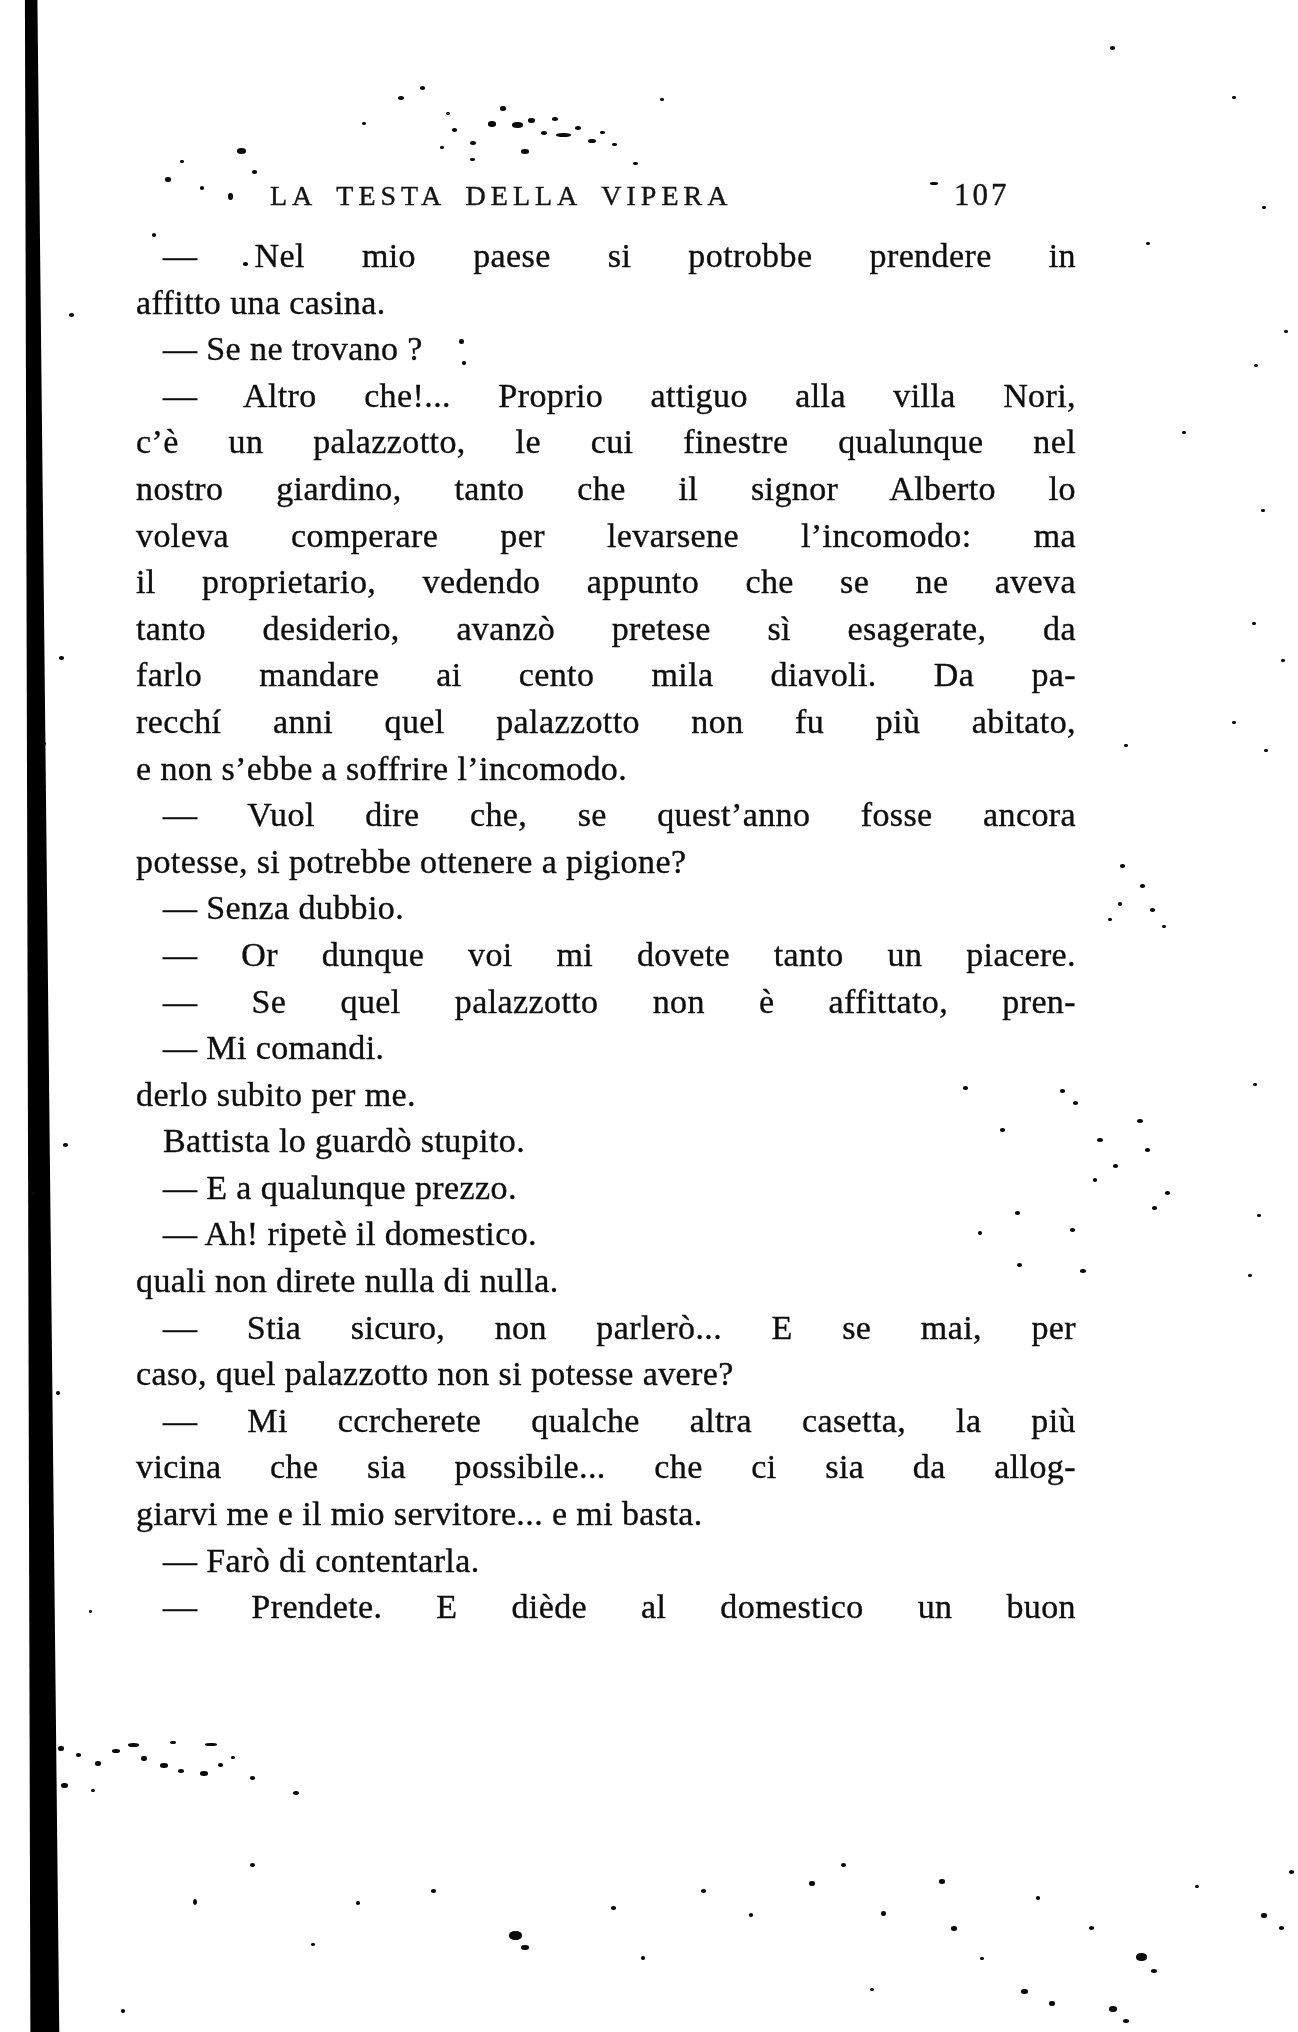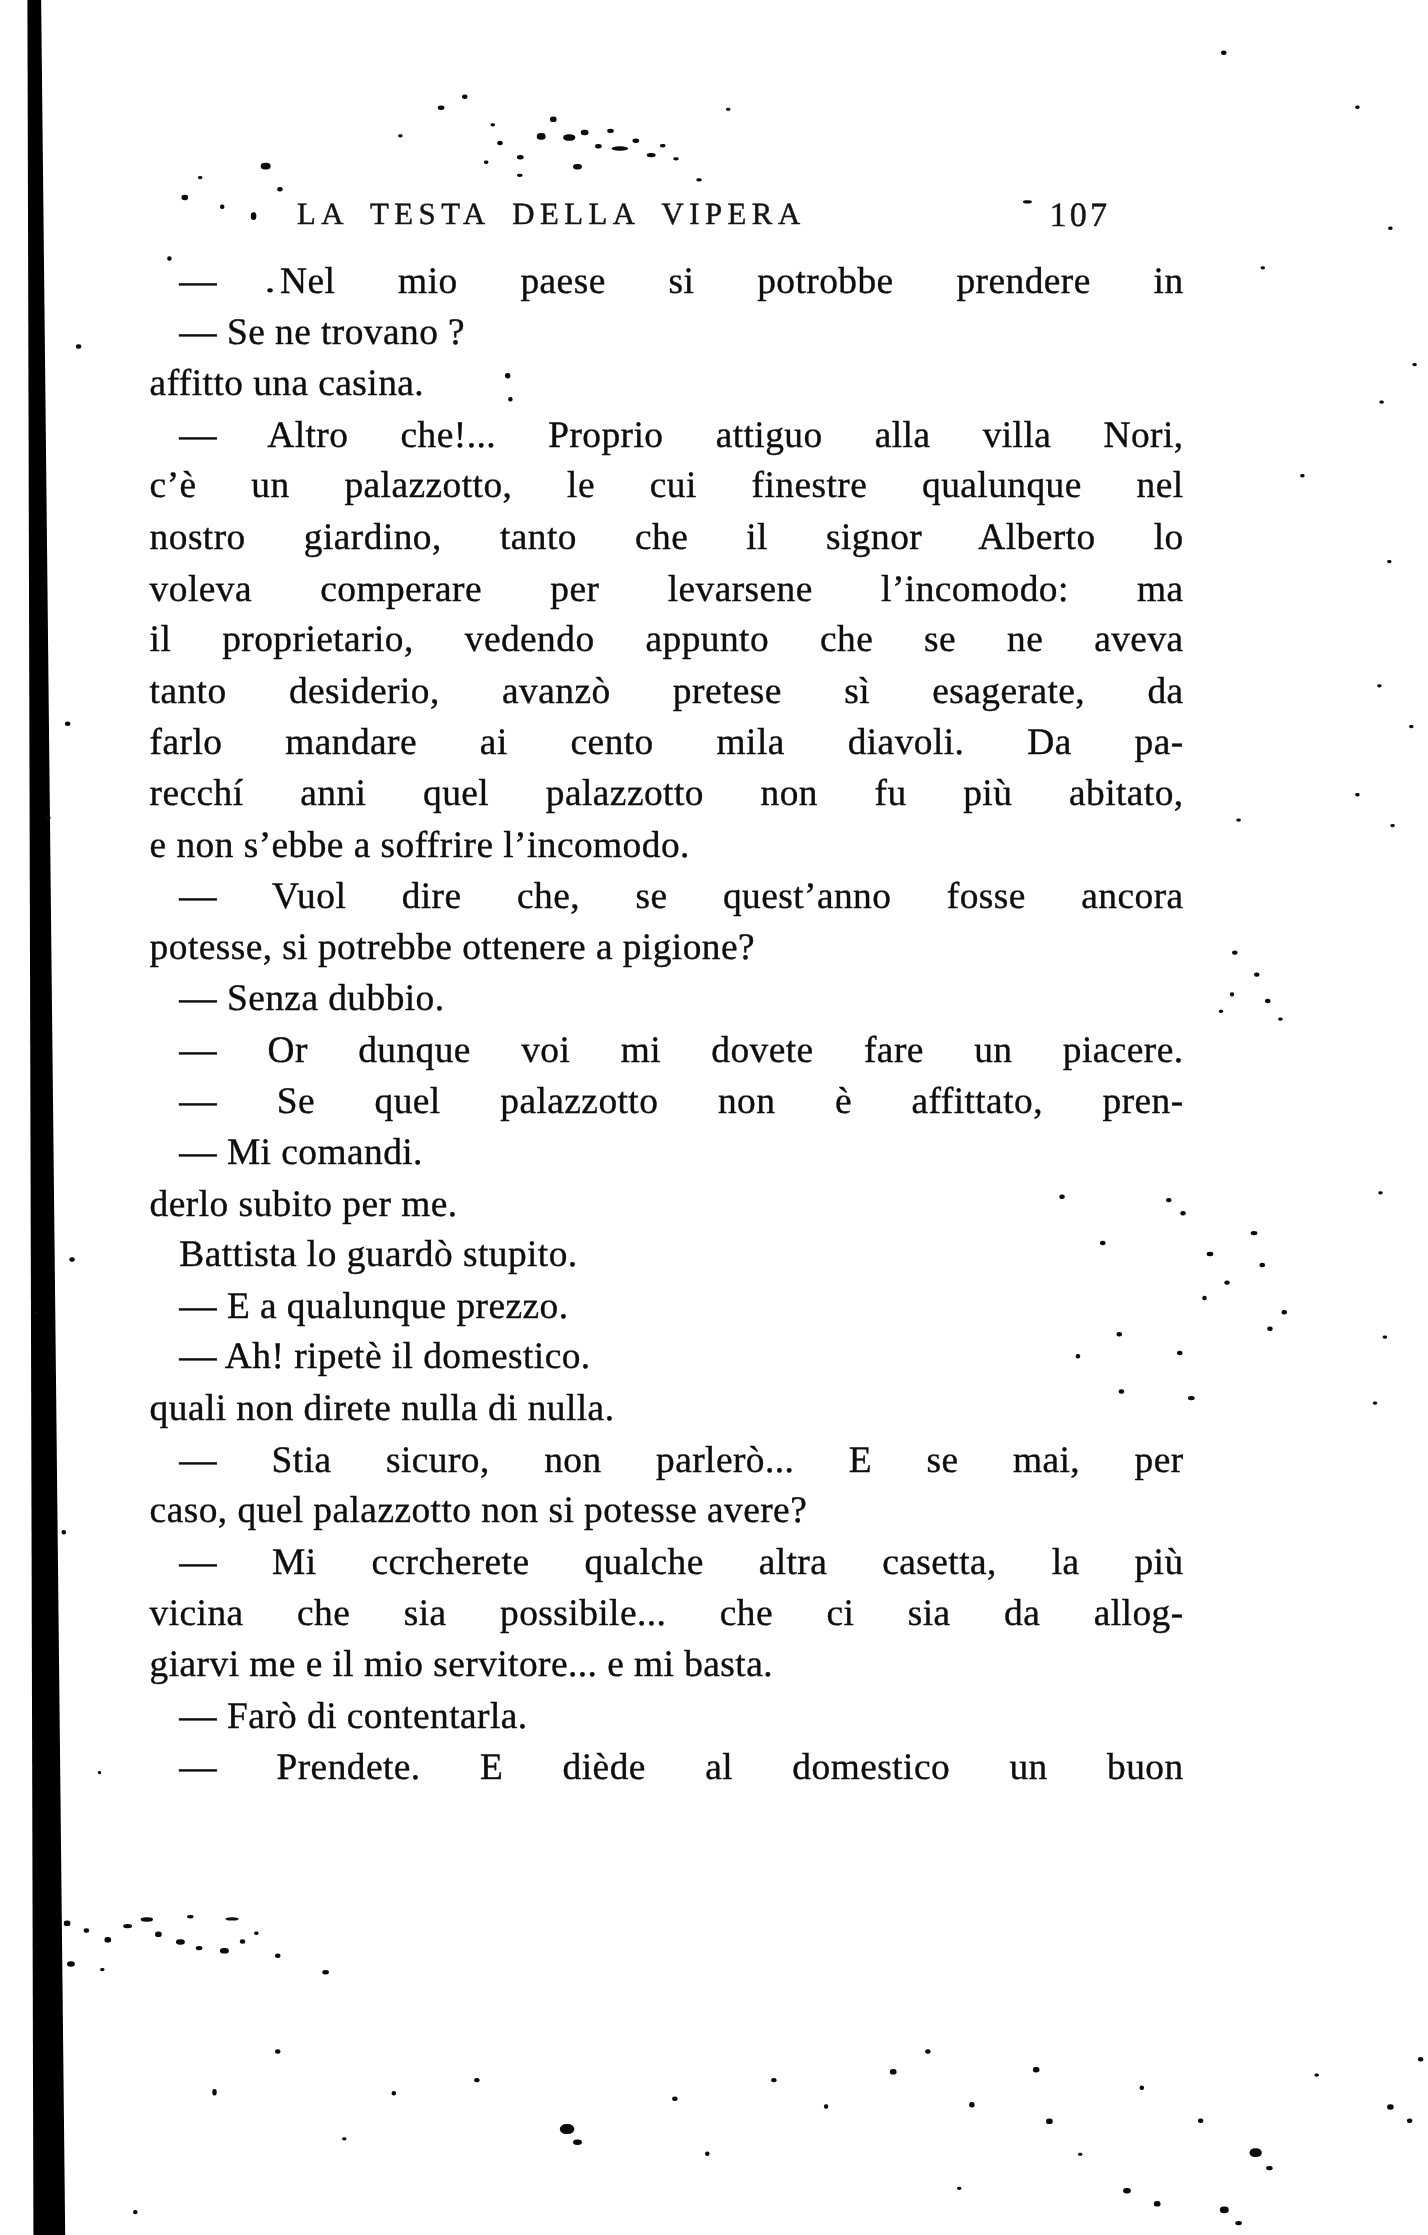--- a/index.html
+++ b/index.html
@@ -50,35 +50,35 @@
 
   <div class="gutter"></div>
 
   <div class="header">
     <div class="title">LA TESTA DELLA VIPERA</div>
     <div class="pagenum">107</div>
   </div>
 
   <div class="bodytext">
     <div class="ln ind j">— Nel mio paese si potrobbe prendere in</div>
+    <div class="ln">affitto una casina.</div>
     <div class="ln ind">— Se ne trovano ?</div>
-    <div class="ln">affitto una casina.</div>
     <div class="ln ind j">— Altro che!... Proprio attiguo alla villa Nori,</div>
     <div class="ln j">c’è un palazzotto, le cui finestre qualunque nel</div>
     <div class="ln j">nostro giardino, tanto che il signor Alberto lo</div>
     <div class="ln j">voleva comperare per levarsene l’incomodo: ma</div>
     <div class="ln j">il proprietario, vedendo appunto che se ne aveva</div>
     <div class="ln j">tanto desiderio, avanzò pretese sì esagerate, da</div>
     <div class="ln j">farlo mandare ai cento mila diavoli. Da pa-</div>
     <div class="ln j">recchí anni quel palazzotto non fu più abitato,</div>
     <div class="ln">e non s’ebbe a soffrire l’incomodo.</div>
     <div class="ln ind j">— Vuol dire che, se quest’anno fosse ancora</div>
     <div class="ln">potesse, si potrebbe ottenere a pigione?</div>
     <div class="ln ind">— Senza dubbio.</div>
-    <div class="ln ind j">— Or dunque voi mi dovete fare un piacere.</div>
+    <div class="ln ind j">— Or dunque voi mi dovete tanto un piacere.</div>
     <div class="ln ind j">— Se quel palazzotto non è affittato, pren-</div>
     <div class="ln ind">— Mi comandi.</div>
     <div class="ln">derlo subito per me.</div>
     <div class="ln ind">Battista lo guardò stupito.</div>
     <div class="ln ind">— E a qualunque prezzo.</div>
     <div class="ln ind">— Ah! ripetè il domestico.</div>
     <div class="ln">quali non direte nulla di nulla.</div>
     <div class="ln ind j">— Stia sicuro, non parlerò... E se mai, per</div>
     <div class="ln">caso, quel palazzotto non si potesse avere?</div>
     <div class="ln ind j">— Mi ccrcherete qualche altra casetta, la più</div>

